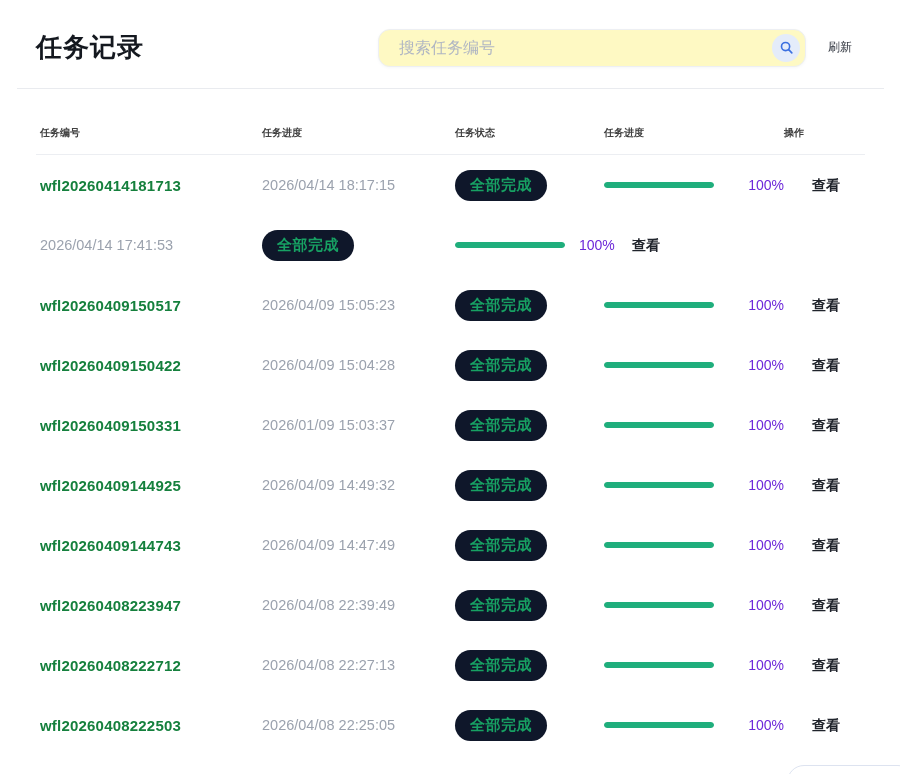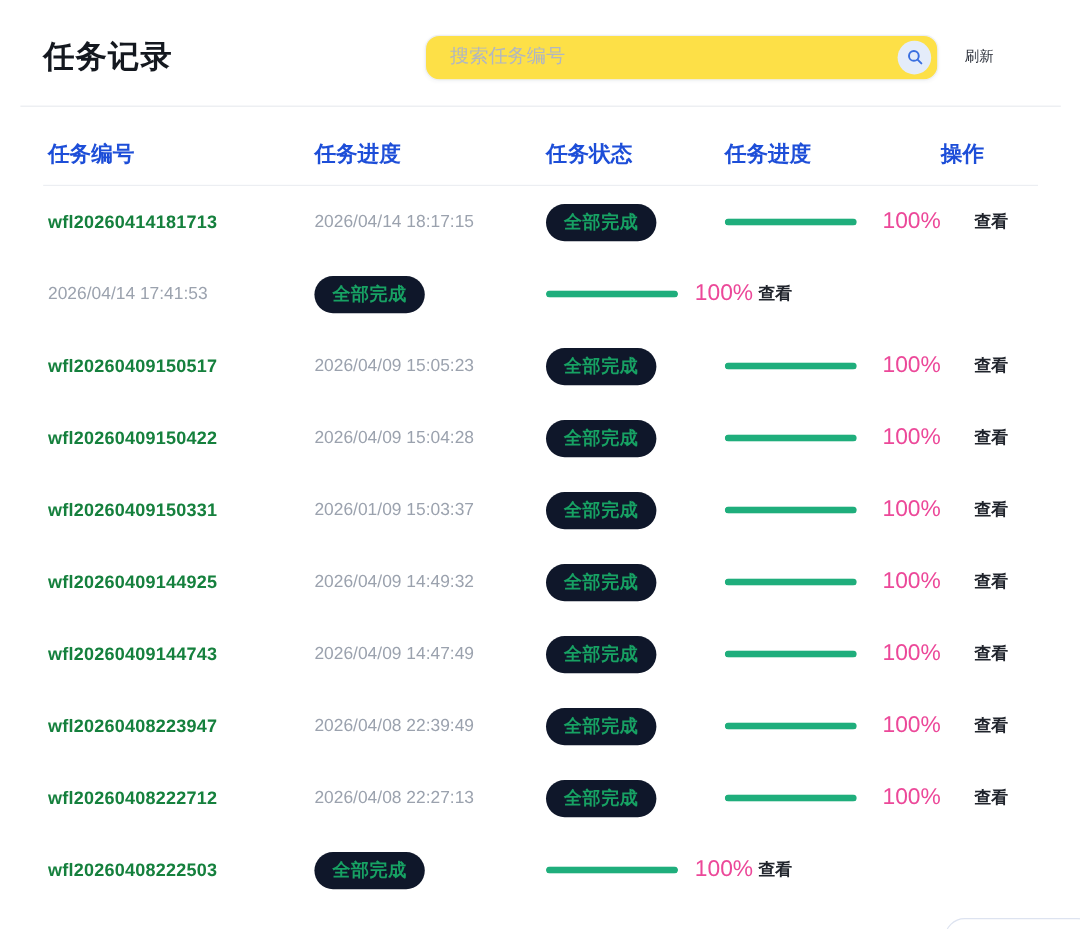--- a/index.html
+++ b/index.html
@@ -6,35 +6,35 @@
   html,body{
     width:900px; height:774px; overflow:hidden;
     background:#ffffff;
     font-family:"Liberation Sans", sans-serif;
     color:#1f2430;
   }
   
   .header{
     height:89px;
     display:flex; align-items:center;
-    padding:6px 72px 0 36px;
+    padding:6px 48px 0 36px;
     position:relative;
   }
   .header::after{
     content:""; position:absolute; left:17px; right:16px; bottom:0;
     height:1px; background:#e9ebef;
   }
   .page-title{
     font-size:26px; font-weight:800; color:#14181f;
     letter-spacing:1px; white-space:nowrap;
   }
   .search-wrap{
     margin-left:auto;
     width:428px; height:38px;
-    background:#fde047;
+    background:#fef9c3;
     border:1px solid #edeff3;
     border-radius:12px;
     box-shadow:0 1px 3px rgba(30,40,70,0.04);
     display:flex; align-items:center;
     padding:0 5px 0 20px;
   }
   .search-input{
     flex:1; border:none; outline:none; background:transparent;
     font-size:16px; color:#3a4150;
     font-family:"Liberation Sans", sans-serif;
@@ -65,21 +65,21 @@
     height:66px;
     align-items:end;
     padding-bottom:15px;
     position:relative;
   }
   .thead::after{
     content:""; position:absolute; left:36px; right:35px; bottom:0;
     height:1px; background:#eceef2;
   }
   .th{
-    font-size:18px; font-weight:700; color:#1d4ed8;
+    font-size:10px; font-weight:700; color:#404040;
   }
   .trow{ height:60px; }
   .cell-id{
     font-size:15px; font-weight:700; color:#15803d;
     letter-spacing:0.2px;
   }
   .cell-time{ font-size:14.5px; color:#9ba2ae; }
   .badge{
     display:inline-block;
     background:#0f172a; color:#17a163;
@@ -88,21 +88,21 @@
     letter-spacing:0.5px;
   }
   .cell-prog{ display:flex; align-items:center; }
   .track{
     width:110px; height:6px; border-radius:3px;
     background:#eaf6f0; overflow:hidden; flex:none;
   }
   .fill{ height:100%; border-radius:3px; background:#1fae7c; }
   .pct{
     margin-left:auto; padding-left:14px;
-    font-size:19px; color:#ec4899; flex:none;
+    font-size:14px; color:#6d28d9; flex:none;
   }
   .view-link{
     font-size:14px; font-weight:700; color:#20242c;
     cursor:pointer; text-decoration:none;margin-left:28px;
   }
   
   .float-widget{
     position:absolute; left:787px; top:765px;
     width:128px; height:34px;
     background:#ffffff;
@@ -249,20 +249,21 @@
       <div class="track">
           <div class="fill" style="width: 100%;"></div>
         </div>
       <span class="pct">100%</span>
     </div>
     <div><a class="view-link">查看</a></div>
   </div>
 
   <div class="grid-row trow">
     <div class="cell-id">wfl20260408222503</div>
+    <div class="cell-time">2026/04/08 22:25:05</div>
     <div><span class="badge">全部完成</span></div>
     <div class="cell-prog">
       <div class="track">
           <div class="fill" style="width: 100%;"></div>
         </div>
       <span class="pct">100%</span>
     </div>
     <div><a class="view-link">查看</a></div>
   </div>
 </div>

